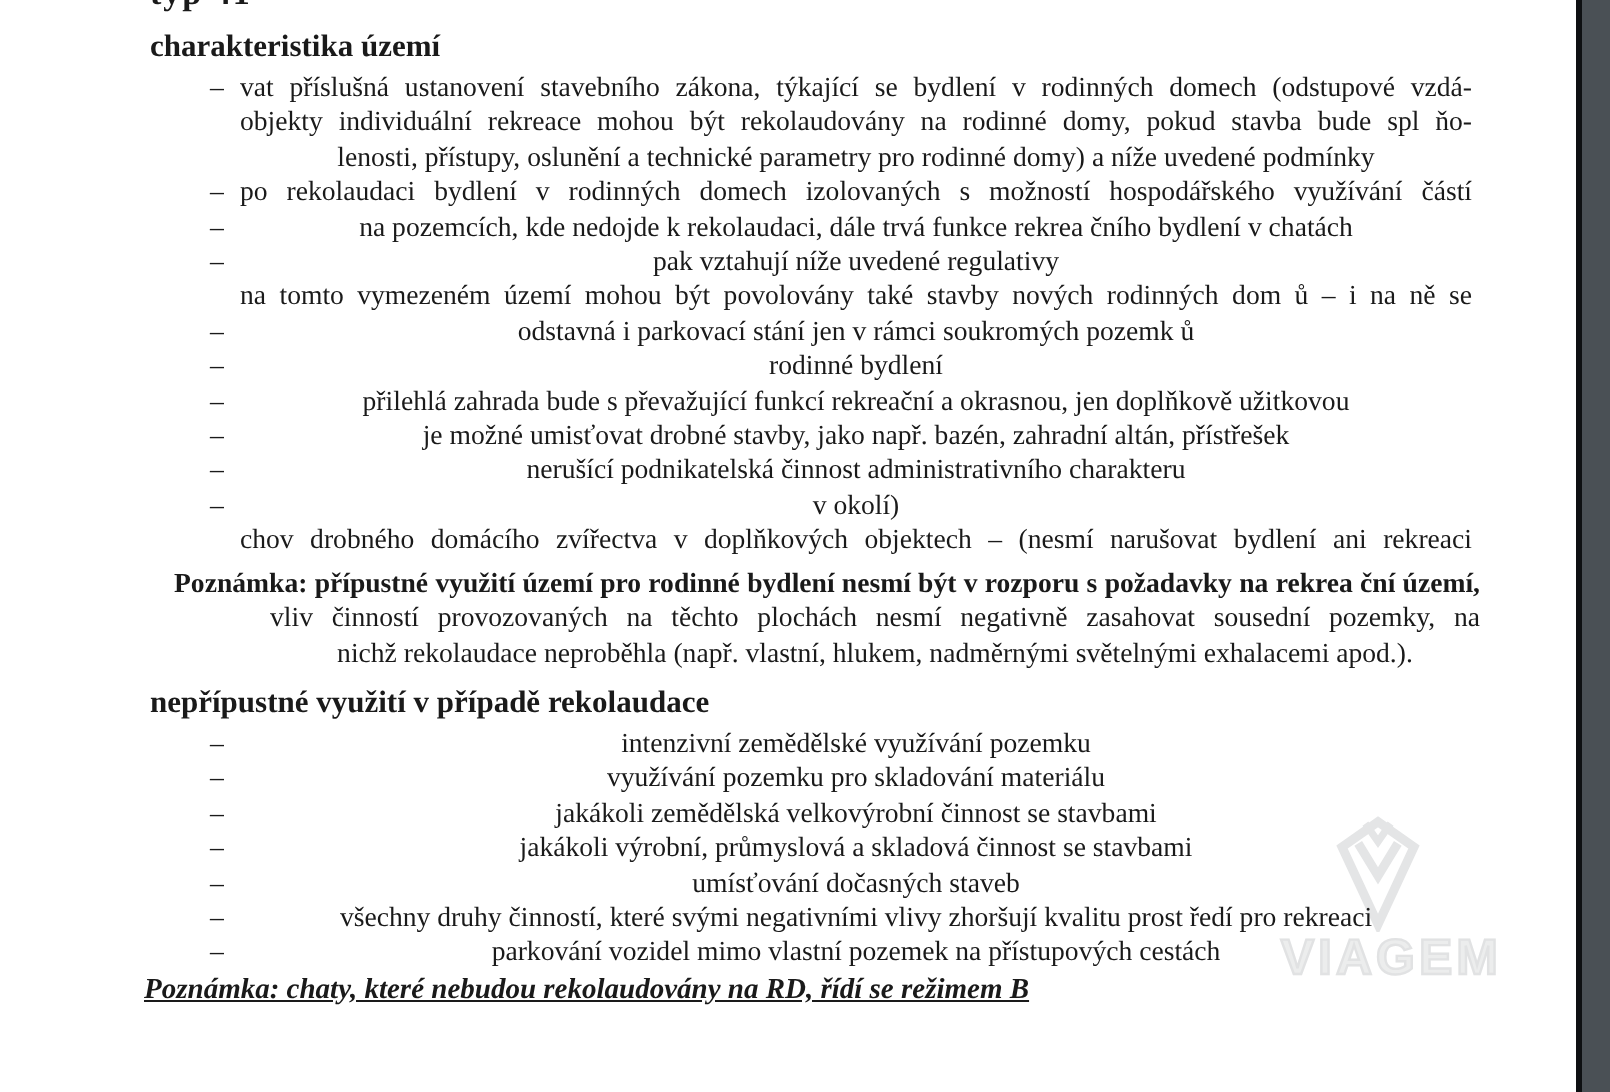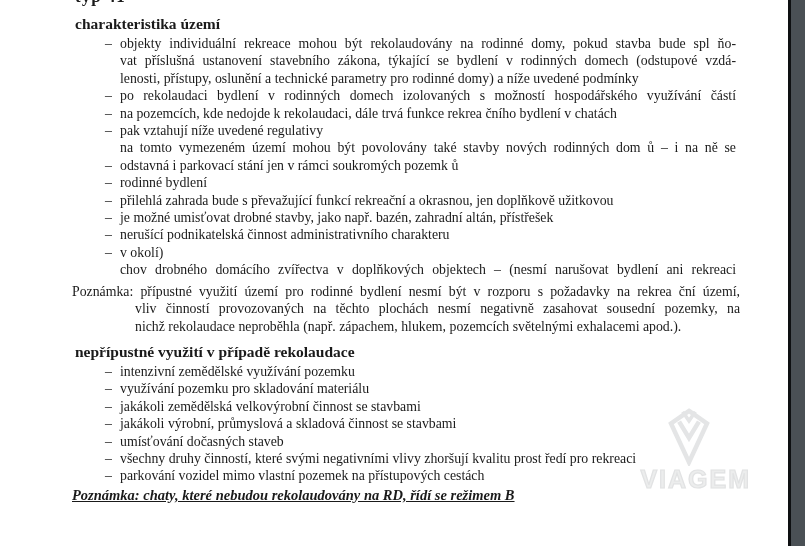--- a/index.html
+++ b/index.html
@@ -14,25 +14,25 @@
     letter-spacing:2px;color:#eceded;-webkit-text-stroke:1.2px #e1e2e3;line-height:26px;
   }
   .content{position:relative;z-index:1;}
   .clip-top{height:9px;overflow:hidden;margin-left:75px;}
   .clip-top span{display:block;font-weight:bold;font-size:17px;line-height:20px;margin-top:-13px;letter-spacing:1px;}
   .shead{margin:5px 0 2px 75px;font-size:15.5px;font-weight:bold;line-height:19px;}
   .shead.gap-lg{margin-top:7px;}
   .bullets{margin-left:120px;width:616px;}
   .bullet{position:relative;}
   .dash{position:absolute;left:-15px;top:0;line-height:17.4px;font-size:13.8px;}
-  .ln{line-height:17.4px;font-size:13.8px;text-align:left;}
+  .ln{line-height:17.4px;font-size:13.8px;text-align:center;}
   .ln.fill{text-align:justify;text-align-last:justify;}
   .note{margin:4px 0 0 72px;width:668px;}
   .note .ln{margin-left:63px;}
-  .note .ln:first-child{margin-left:0;}
+  .note .ln:first-child{margin-left:15px;font-weight:bold;}
   .footer-note{margin:1px 0 0 72px;font-weight:bold;font-style:italic;font-size:14.5px;line-height:18px;text-decoration:underline;}
   .side-strip{
     position:absolute;right:0;top:0;width:17px;height:546px;z-index:2;
     background:linear-gradient(to right,#0e1012 0,#0e1012 3px,#4a5055 3px,#4a5055 100%);
   }
 </style>
 </head>
 <body>
 
 <div class="screen">
@@ -49,22 +49,22 @@
   <div class="content">
 
     <div class="clip-top">
       <span>typ 41</span>
     </div>
 
     <div class="shead">charakteristika území</div>
     <div class="bullets">
         <div class="bullet">
           <span class="dash">–</span>
+          <div class="ln fill">vat příslušná ustanovení stavebního zákona, týkající se bydlení v rodinných domech (odstupové vzdá-</div>
           <div class="ln fill">objekty individuální rekreace mohou být rekolaudovány na rodinné domy, pokud stavba bude spl ňo-</div>
-          <div class="ln fill">vat příslušná ustanovení stavebního zákona, týkající se bydlení v rodinných domech (odstupové vzdá-</div>
           <div class="ln">lenosti, přístupy, oslunění a technické parametry pro rodinné domy) a níže uvedené podmínky</div>
         </div>
         <div class="bullet">
           <span class="dash">–</span>
           <div class="ln fill">po rekolaudaci bydlení v rodinných domech izolovaných s možností hospodářského využívání částí</div>
         </div>
         <div class="bullet">
           <span class="dash">–</span>
           <div class="ln">na pozemcích, kde nedojde k rekolaudaci, dále trvá funkce rekrea čního bydlení v chatách</div>
         </div>
@@ -99,21 +99,21 @@
         <div class="bullet">
           <span class="dash">–</span>
           <div class="ln">v okolí)</div>
           <div class="ln fill">chov drobného domácího zvířectva v doplňkových objektech – (nesmí narušovat bydlení ani rekreaci</div>
         </div>
       </div>
 
     <div class="note">
         <div class="ln fill">Poznámka: přípustné využití území pro rodinné bydlení nesmí být v rozporu s požadavky na rekrea ční území,</div>
         <div class="ln fill">vliv činností provozovaných na těchto plochách nesmí negativně zasahovat sousední pozemky, na</div>
-        <div class="ln">nichž rekolaudace neproběhla (např. zápachem, hlukem, pozemcích světelnými exhalacemi apod.).</div>
+        <div class="ln">nichž rekolaudace neproběhla (např. vlastní, hlukem, nadměrnými světelnými exhalacemi apod.).</div>
       </div>
 
     <div class="shead gap-lg">nepřípustné využití v případě rekolaudace</div>
     <div class="bullets">
         <div class="bullet">
           <span class="dash">–</span>
           <div class="ln">intenzivní zemědělské využívání pozemku</div>
         </div>
         <div class="bullet">
           <span class="dash">–</span>

